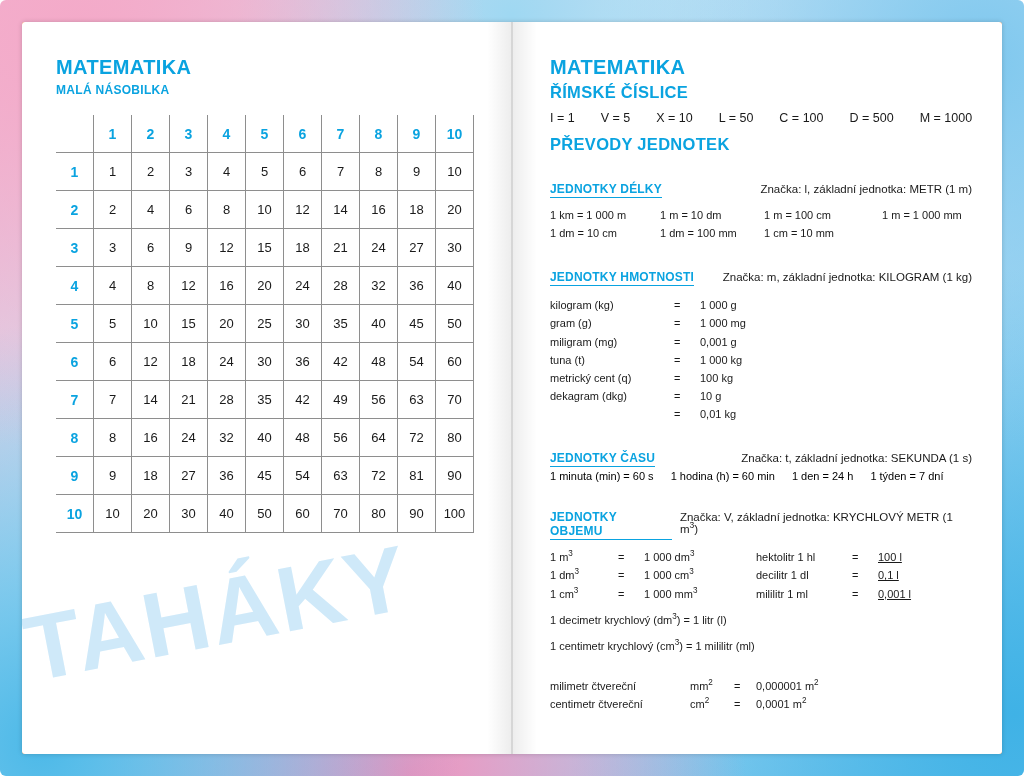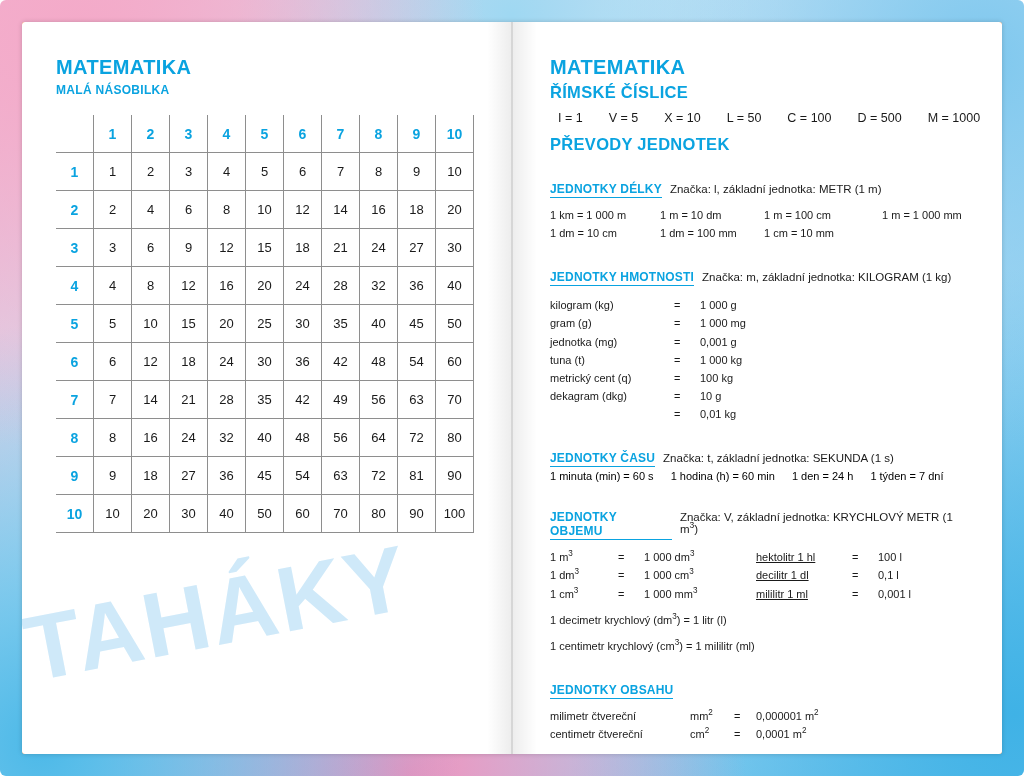--- a/index.html
+++ b/index.html
@@ -148,41 +148,41 @@
     user-select: none;
   }
 
   
   .roman-line {
     margin-top: 9px;
     font-size: 12.5px;
     color: #1a1a1a;
     display: flex;
     gap: 26px;
-    margin-left: 8px;
   }
   .roman-line span { white-space: nowrap; }
 
   .section-head {
     color: #0aa3e0;
     font-weight: bold;
     font-size: 12px;
     letter-spacing: 0.2px;
     display: inline-block;
     margin-top: 14px;
   }
   .section-head.underline {
     border-bottom: 1.5px solid #0aa3e0;
     padding-bottom: 1px;
   }
   .section-row {
     display: flex;
     align-items: baseline;
     gap: 8px;
     margin-top: 14px;
+    justify-content: space-between;
   }
   .note {
     font-size: 11.5px;
     color: #1a1a1a;
   }
 
   .grid-rows {
     margin-top: 8px;
     font-size: 11px;
     color: #1a1a1a;
@@ -201,23 +201,23 @@
   .mass .c1 { width: 124px; }
   .mass .c2 { width: 26px; }
   .mass .c3 { width: 120px; }
 
   .time-line { margin-top: 3px; font-size: 11px; display: flex; gap: 17px; }
 
   .vol { margin-top: 8px; }
   .vol .c1 { width: 68px; }
   .vol .c2 { width: 26px; }
   .vol .c3 { width: 112px; }
-  .vol .c4 { width: 96px; text-decoration: underline; }
+  .vol .c4 { width: 96px; }
   .vol .c5 { width: 26px; }
-  .vol .c6 { width: 60px; }
+  .vol .c6 { width: 60px; text-decoration: underline; }
 
   .area { margin-top: 8px; }
   .area .c1 { width: 140px; }
   .area .c2 { width: 44px; }
   .area .c3 { width: 22px; }
   .area .c4 { width: 120px; }
 
   sup { font-size: 74%; vertical-align: super; line-height: 0; }
 </style>
 </head>
@@ -432,21 +432,21 @@
           <div class="c c1">kilogram (kg)</div>
           <div class="c c2">=</div>
           <div class="c c3">1 000 g</div>
         </div>
         <div class="r">
           <div class="c c1">gram (g)</div>
           <div class="c c2">=</div>
           <div class="c c3">1 000 mg</div>
         </div>
         <div class="r">
-          <div class="c c1">jednotka (mg)</div>
+          <div class="c c1">miligram (mg)</div>
           <div class="c c2">=</div>
           <div class="c c3">0,001 g</div>
         </div>
         <div class="r">
           <div class="c c1">tuna (t)</div>
           <div class="c c2">=</div>
           <div class="c c3">1 000 kg</div>
         </div>
         <div class="r">
           <div class="c c1">metrický cent (q)</div>
@@ -503,21 +503,20 @@
           <div class="c c3">1 000 mm<sup>3</sup></div>
           <div class="c c4">mililitr 1 ml</div>
           <div class="c c5">=</div>
           <div class="c c6">0,001 l</div>
         </div>
       </div>
     <div class="grid-rows vol single">1 decimetr krychlový (dm<sup>3</sup>) = 1 litr (l)</div>
     <div class="grid-rows vol single">1 centimetr krychlový (cm<sup>3</sup>) = 1 mililitr (ml)</div>
 
     <div class="section-row">
-      <span class="section-head underline">JEDNOTKY OBSAHU</span>
     </div>
     <div class="grid-rows area" id="area-rows">
         <div class="r">
           <div class="c c1">milimetr čtvereční</div>
           <div class="c c2">mm<sup>2</sup></div>
           <div class="c c3">=</div>
           <div class="c c4">0,000001 m<sup>2</sup></div>
         </div>
         <div class="r">
           <div class="c c1">centimetr čtvereční</div>

